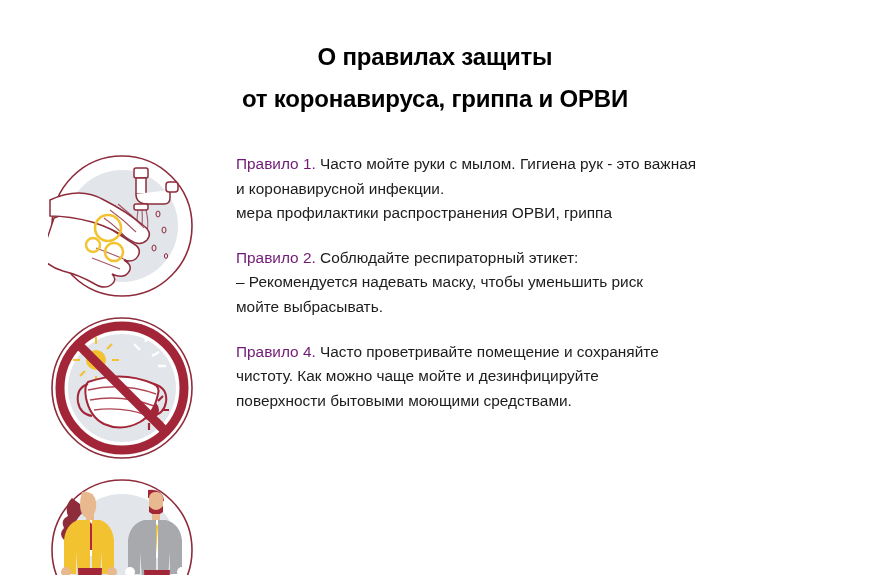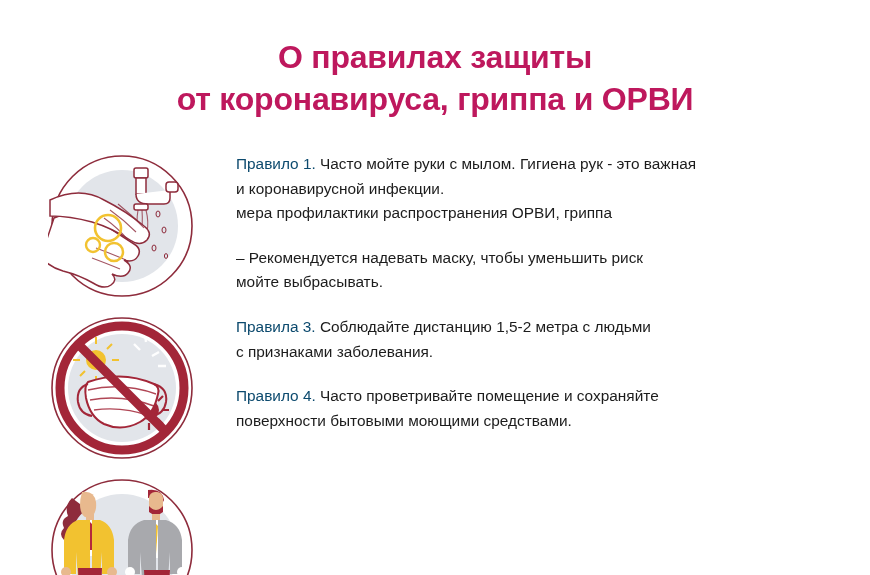--- a/index.html
+++ b/index.html
@@ -18,22 +18,22 @@
 
   
   .title-block {
     position: absolute;
     left: 0;
     top: 36px;
     width: 870px;
     text-align: center;
   }
   .title-line {
-    color: #be185d;
-    font-size: 32px;
+    color: #000000;
+    font-size: 24px;
     font-weight: bold;
     line-height: 42px;
     letter-spacing: -0.2px;
     white-space: nowrap;
   }
 
   
   .icon-col {
     position: absolute;
     left: 48px;
@@ -60,21 +60,21 @@
   }
   .rule:last-child { margin-bottom: 12px; }
   .rule p {
     margin: 0;
     font-size: 15.4px;
     line-height: 24.6px;
     color: #1c1c1c;
     white-space: nowrap;
   }
   .rule-label {
-    color: #0c4a6e;
+    color: #701a75;
     font-weight: normal;
   }
 </style>
 </head>
 <body>
 
 <div class="title-block">
   <div class="title-line">О правилах защиты</div>
   <div class="title-line">от коронавируса, гриппа и ОРВИ</div>
 </div>
@@ -231,27 +231,25 @@
 
 <div class="text-col">
 
   <div class="rule">
     <p><span class="rule-label">Правило 1.</span><span> Часто мойте руки с мылом. Гигиена рук - это важная</span></p>
     <p>и коронавирусной инфекции.</p>
     <p>мера профилактики распространения ОРВИ, гриппа</p>
   </div>
 
   <div class="rule">
+    <p><span class="rule-label">Правило 2.</span><span> Соблюдайте респираторный этикет:</span></p>
     <p>– Рекомендуется надевать маску, чтобы уменьшить риск</p>
     <p>мойте выбрасывать.</p>
   </div>
 
-  <div class="rule">
-    <p><span class="rule-label">Правила 3.</span><span> Соблюдайте дистанцию 1,5-2 метра с людьми</span></p>
-    <p>с признаками заболевания.</p>
-  </div>
 
   <div class="rule">
     <p><span class="rule-label">Правило 4.</span><span> Часто проветривайте помещение и сохраняйте</span></p>
+    <p>чистоту. Как можно чаще мойте и дезинфицируйте</p>
     <p>поверхности бытовыми моющими средствами.</p>
   </div>
 
 </div>
 
 </body></html>

